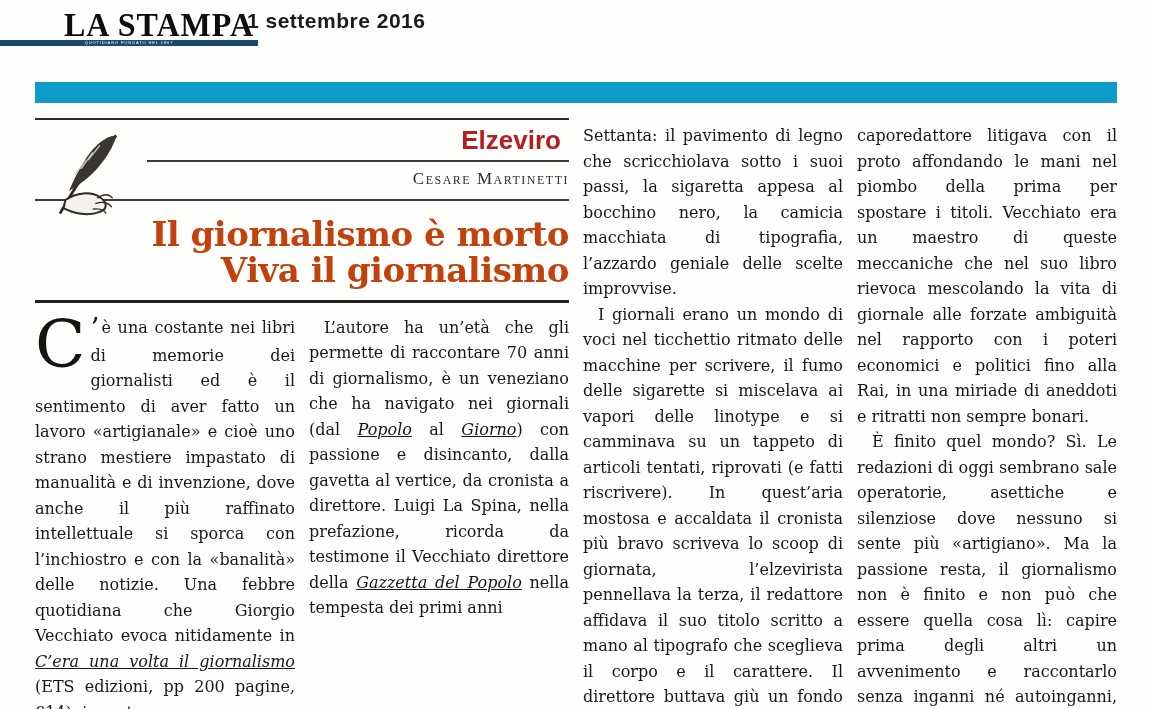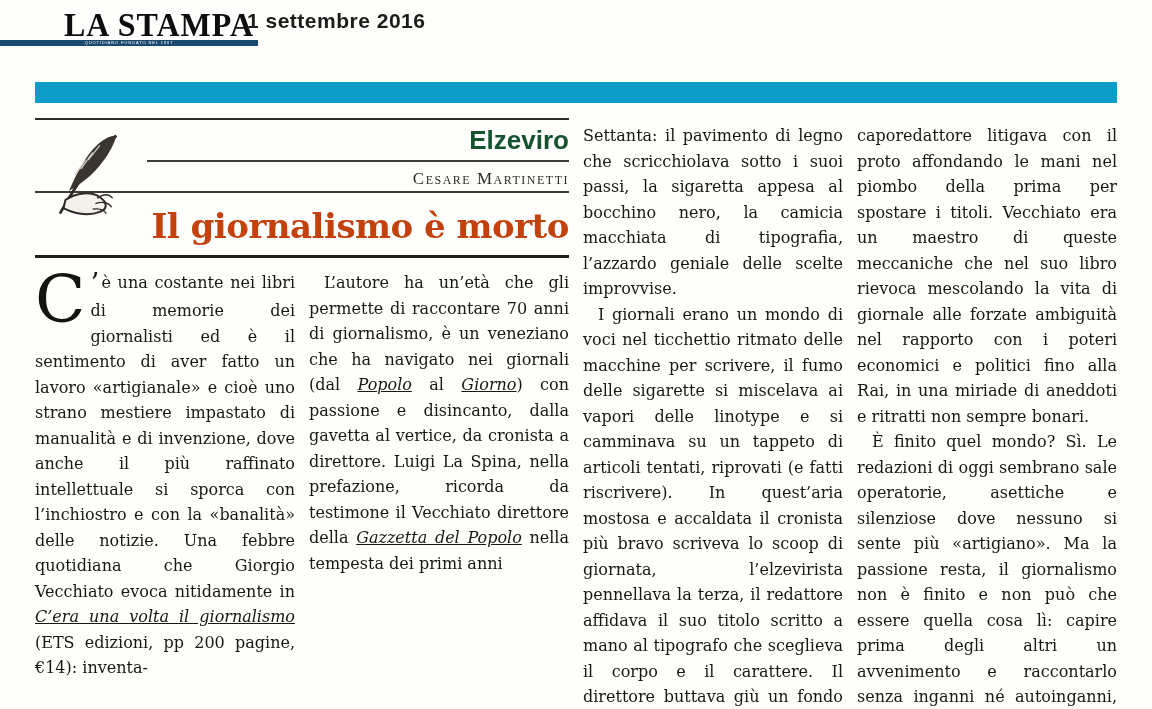--- a/index.html
+++ b/index.html
@@ -38,29 +38,29 @@
     column-gap:14px;row-gap:12px;grid-template-rows:auto 1fr;
   }
   .art-header{
     grid-column:1/3;grid-row:1;position:relative;
     border-top:2px solid #2c2c29;
   }
   .quill{
     position:absolute;left:14px;top:5px;width:100px;height:100px;
   }
   .kicker{
-    text-align:right;font-weight:bold;font-size:26px;color:#14532d;
-    margin:7px 0 7px;line-height:1;
+    text-align:right;font-weight:bold;font-size:26px;color:#b91c1c;
+    margin:7px 8px 7px;line-height:1;
   }
   .rule{border-top:2px solid #3c3b38;}
   .rule.kicker-rule{margin-left:112px;}
   .byline{
     text-align:right;font-family:"Liberation Serif",serif;
     font-variant:small-caps;font-size:17px;letter-spacing:1.5px;
-    color:#2b2b28;padding:8px 0 4px;line-height:1;
+    color:#2b2b28;padding:8px 0 12px;line-height:1;
   }
   .headline{
     text-align:right;font-family:"DejaVu Serif",serif;font-weight:bold;
     font-size:34px;line-height:1.07;color:#c2410c;
     letter-spacing:-0.5px;padding:15px 0 11px;
   }
   .rule.headline-rule{border-top:3px solid #201f1c;}
   
   .body-col{
     font-family:"DejaVu Serif",serif;font-size:16px;line-height:25.5px;
@@ -101,20 +101,21 @@
       <path d="M40 36 L29 52 M48 28 L35 46 M56 20 L43 36" stroke="#cfcabf" stroke-width="1.4"></path>
       <path d="M18 80 C30 72 46 70 56 77 C64 82 65 90 56 93 C43 98 27 95 16 89 Z" fill="#f4f1ea" stroke="#2e2a26" stroke-width="2.2"></path>
       <path d="M53 78 C60 73 66 73 70 78 M51 84 C59 81 66 83 69 88 M48 90 C55 89 61 91 63 95" fill="none" stroke="#2e2a26" stroke-width="1.5"></path>
     </svg>
     <div class="kicker">Elzeviro</div>
     <div class="rule kicker-rule"></div>
     <div class="byline">Cesare Martinetti</div>
     <div class="rule"></div>
     <div class="headline">
       <div>Il giornalismo è morto</div>
+      <div>Viva il giornalismo</div>
     </div>
     <div class="rule headline-rule"></div>
   </div>
 
   <div class="body-col col-1">
       <p class="para"><span class="dropcap">C</span><span class="dropcap-apos">’</span><span>è una costante nei libri di memorie dei giornalisti ed è il sentimento di aver fatto un lavoro «artigianale» e cioè uno strano mestiere impastato di manualità e di invenzione, dove anche il più raffinato intellettuale si sporca con l’inchiostro e con la «banalità» delle notizie. Una febbre quotidiana che Giorgio Vecchiato evoca nitidamente in </span><i>C’era una volta il giornalismo</i><span> (ETS edizioni, pp 200 pagine, €14): inventa-</span></p>
     </div>
   <div class="body-col col-2">
       <p class="para indent"><span>L’autore ha un’età che gli permette di raccontare 70 anni di giornalismo, è un veneziano che ha navigato nei giornali (dal </span><i>Popolo</i><span> al </span><i>Giorno</i><span>) con passione e disincanto, dalla gavetta al vertice, da cronista a direttore. Luigi La Spina, nella prefazione, ricorda da testimone il Vecchiato direttore della </span><i>Gazzetta del Popolo</i><span> nella tempesta dei primi anni</span></p>
     </div>

